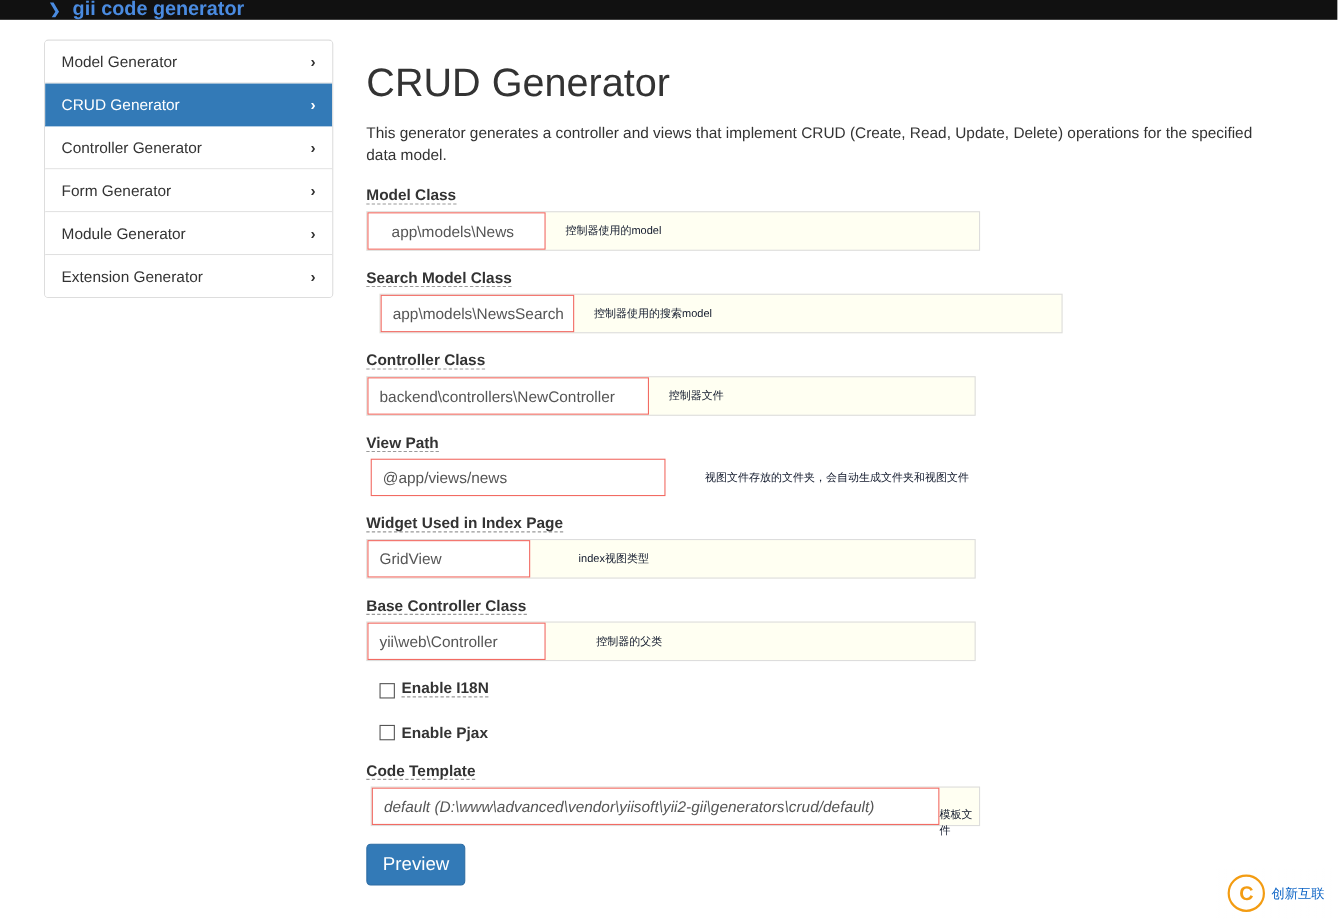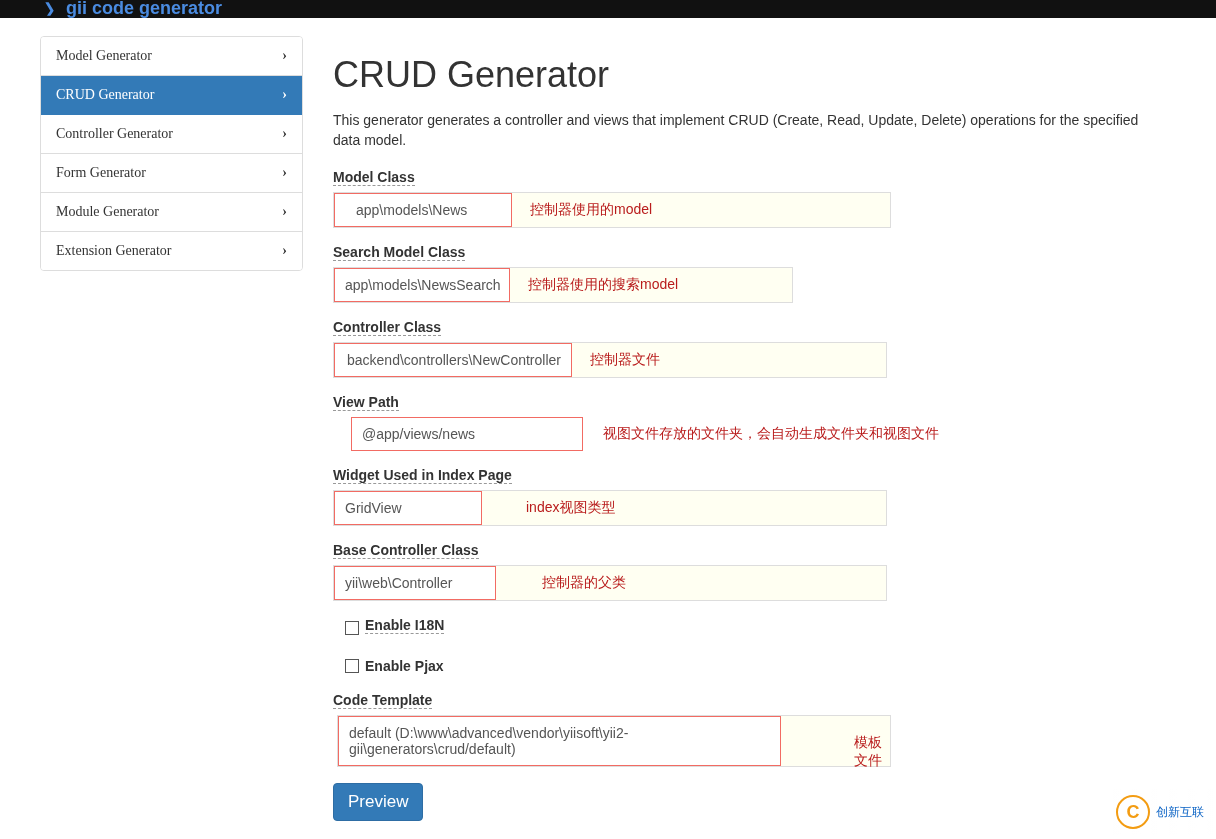--- a/index.html
+++ b/index.html
@@ -3,34 +3,34 @@
 <meta charset="utf-8">
 <style>
 * { box-sizing: border-box; margin: 0; padding: 0; }
 body { font-family: "Helvetica Neue", Helvetica, Arial, sans-serif; font-size: 14px; color: #333; background: #fff; }
 .topbar { background: #111; height: 18px; width: 100%; }
 .logo-wrap { position: absolute; top: -2px; left: 42px; color: #4a8be0; font-weight: bold; font-size: 18px; display: flex; align-items: center; gap: 4px; }
 .logo-wrap svg { width: 20px; height: 20px; }
 .container { display: flex; padding: 18px 40px 40px 40px; gap: 30px; }
 .sidebar { width: 263px; flex-shrink: 0; }
 .list-group { border: 1px solid #ddd; border-radius: 4px; overflow: hidden; }
-.list-group-item { display: flex; justify-content: space-between; align-items: center; padding: 11px 15px; border-bottom: 1px solid #ddd; color: #333; background: #fff; cursor: pointer; font-family: Liberation Serif, serif; }
+.list-group-item { display: flex; justify-content: space-between; align-items: center; padding: 11px 15px; border-bottom: 1px solid #ddd; color: #333; background: #fff; cursor: pointer; }
 .list-group-item:last-child { border-bottom: none; }
 .list-group-item.active { background: #337ab7; color: #fff; border-color: #337ab7; }
 .list-group-item .chev { font-weight: bold; }
 .main { flex: 1; max-width: 820px; }
 h1 { font-size: 36px; font-weight: 500; margin-top: 18px; margin-bottom: 14px; color: #333; }
 .desc { margin-bottom: 18px; line-height: 1.45; }
 .form-group { margin-bottom: 16px; position: relative; }
 .form-label { font-weight: bold; display: inline-block; border-bottom: 1px dashed #999; margin-bottom: 6px; }
 .field-row { display: flex; align-items: center; }
 .input-box { border: 1px solid #f26b63; padding: 8px 10px; font-size: 14px; color: #555; background: #fff; }
 .field-wrap { border: 1px solid #ddd; background: #fffff2; padding: 0; display: flex; align-items: center; min-height: 34px; }
 .field-wrap.yellow { background: #fffff2; }
-.annotation { color: #b91c1c; font-size: 14px; margin-left: 18px; }
+.annotation { color: #0f172a; font-size: 10px; margin-left: 18px; }
 .checkbox-row { display: flex; align-items: center; gap: 6px; margin-bottom: 18px; padding-left: 12px; }
 .checkbox-row .cb { width: 14px; height: 14px; border: 1px solid #555; display: inline-block; }
 .btn-primary { background: #337ab7; color: #fff; border: 1px solid #2e6da4; border-radius: 4px; padding: 8px 14px; font-size: 17px; cursor: pointer; }
 .watermark { position: fixed; right: 0; bottom: 4px; display: flex; align-items: center; gap: 6px; background: linear-gradient(90deg, transparent, rgba(255,255,255,0.9)); padding: 6px 12px; }
 .watermark .wm-icon { width: 34px; height: 34px; border-radius: 50%; background: #fff; border: 2px solid #f39c12; display: flex; align-items: center; justify-content: center; color: #f39c12; font-weight: bold; font-size: 18px; }
 .watermark .wm-text { color: #0b63c5; font-size: 12px; font-weight: 500; }
 </style>
 </head>
 <body>
 
@@ -72,46 +72,46 @@
     </div>
   </div>
 
   <div class="main">
     <h1>CRUD Generator</h1>
     <p class="desc">This generator generates a controller and views that implement CRUD (Create, Read, Update, Delete) operations for the specified data model.</p>
 
     <div class="form-group">
       <span class="form-label">Model Class</span>
       <div class="field-wrap yellow" style="width:558px;">
-        <div class="input-box" style="width:178px;padding-left:21px;">app\models\News</div>
+        <div class="input-box" style="width:162px;padding-left:21px;">app\models\News</div>
         <span class="annotation">控制器使用的model</span>
       </div>
     </div>
 
     <div class="form-group">
       <span class="form-label">Search Model Class</span>
-      <div class="field-wrap yellow" style="width:460px; margin-left:0;">
+      <div class="field-wrap yellow" style="width:621px; margin-left:12px;">
         <div class="input-box" style="width:176px;">app\models\NewsSearch</div>
         <span class="annotation">控制器使用的搜索model</span>
       </div>
     </div>
 
     <div class="form-group">
       <span class="form-label">Controller Class</span>
       <div class="field-wrap yellow" style="width:554px;">
-        <div class="input-box" style="width:238px;text-align:right;">backend\controllers\NewController</div>
+        <div class="input-box" style="width:256px;">backend\controllers\NewController</div>
         <span class="annotation">控制器文件</span>
       </div>
     </div>
 
     <div class="form-group">
       <span class="form-label">View Path</span>
       <div class="field-row">
-        <div class="input-box" style="width:232px; margin-left:18px;">@app/views/news</div>
-        <span class="annotation" style="margin-left:20px;">视图文件存放的文件夹，会自动生成文件夹和视图文件</span>
+        <div class="input-box" style="width:268px; margin-left:4px;">@app/views/news</div>
+        <span class="annotation" style="margin-left:36px;">视图文件存放的文件夹，会自动生成文件夹和视图文件</span>
       </div>
     </div>
 
     <div class="form-group">
       <span class="form-label">Widget Used in Index Page</span>
       <div class="field-wrap yellow" style="width:554px;">
         <div class="input-box" style="width:148px;">GridView</div>
         <span class="annotation" style="margin-left:44px;">index视图类型</span>
       </div>
     </div>
@@ -130,21 +130,21 @@
     </div>
 
     <div class="checkbox-row">
       <span class="cb"></span>
       <span style="font-weight:bold;">Enable Pjax</span>
     </div>
 
     <div class="form-group">
       <span class="form-label">Code Template</span>
       <div class="field-wrap yellow" style="width:554px; margin-left:4px; position:relative;">
-        <div class="input-box" style="width:443px;">default (D:\www\advanced\vendor\yiisoft\yii2-gii\generators\crud/default)</div>
+        <div class="input-box" style="width:516px;font-style:italic;">default (D:\www\advanced\vendor\yiisoft\yii2-gii\generators\crud/default)</div>
         <span class="annotation" style="position:absolute; left:516px; top:18px; margin-left:0;">模板文件</span>
       </div>
     </div>
 
     <button class="btn-primary">Preview</button>
   </div>
 </div>
 
 <div class="watermark">
   <div class="wm-icon">C</div>

